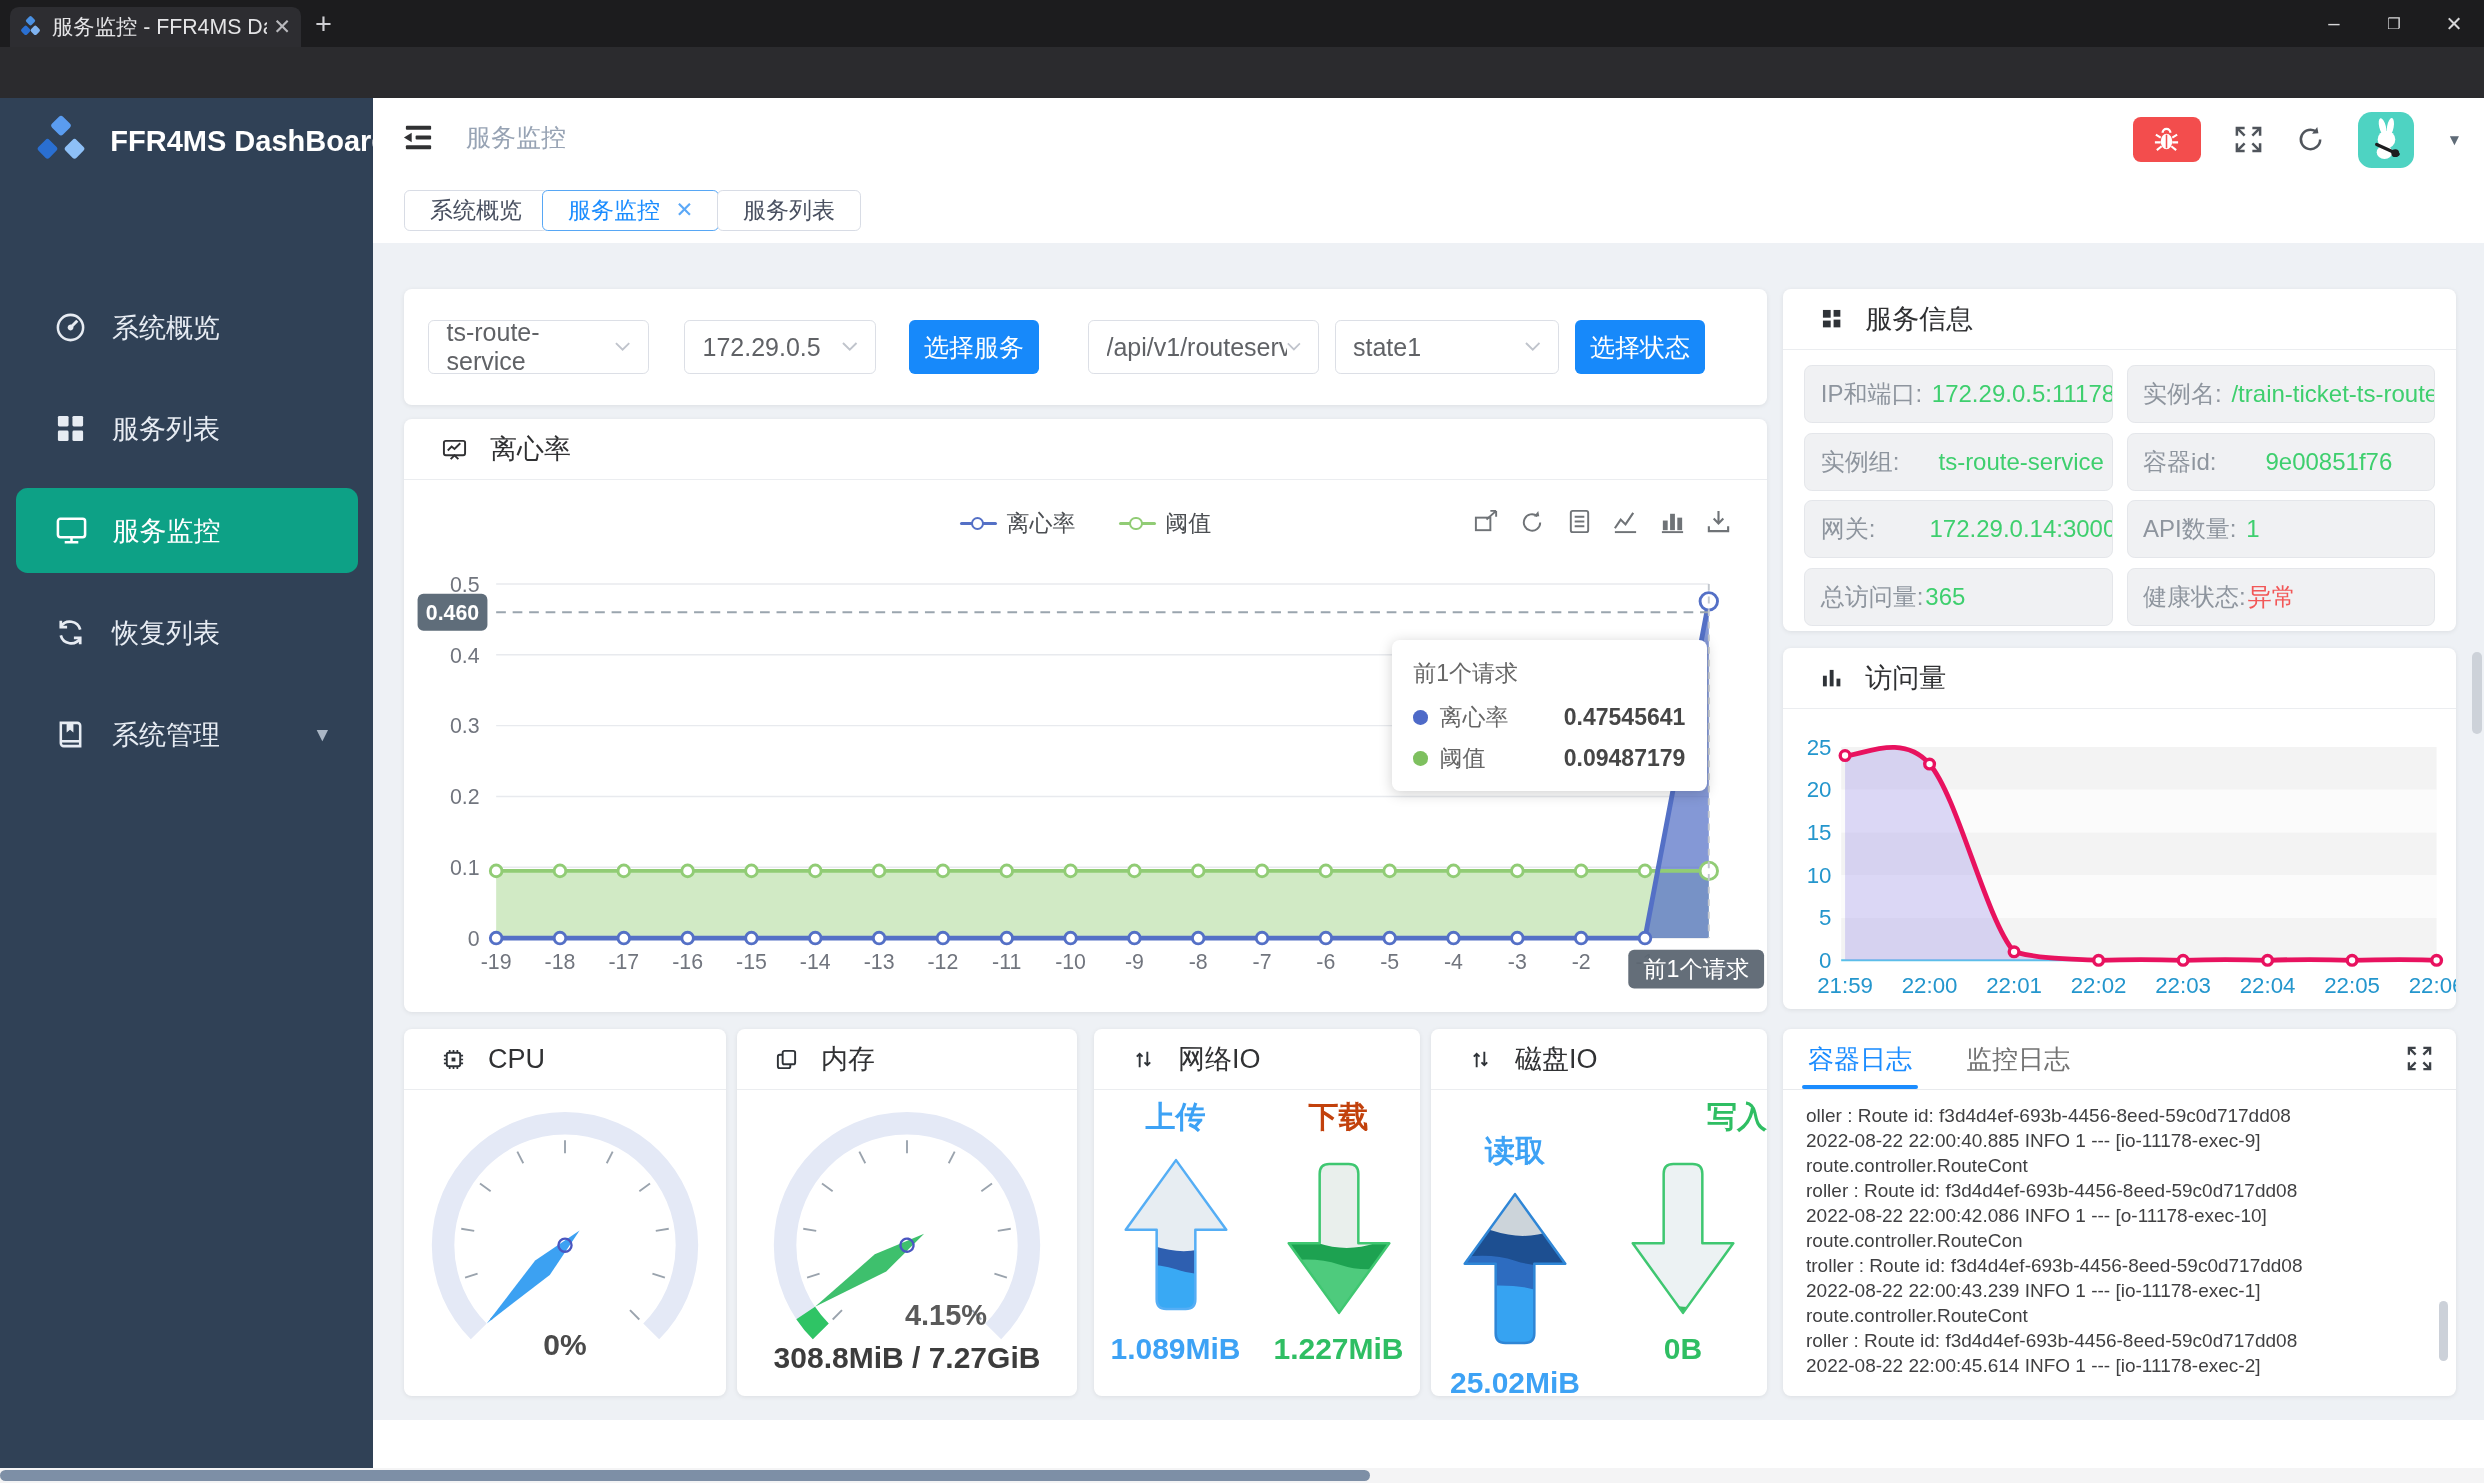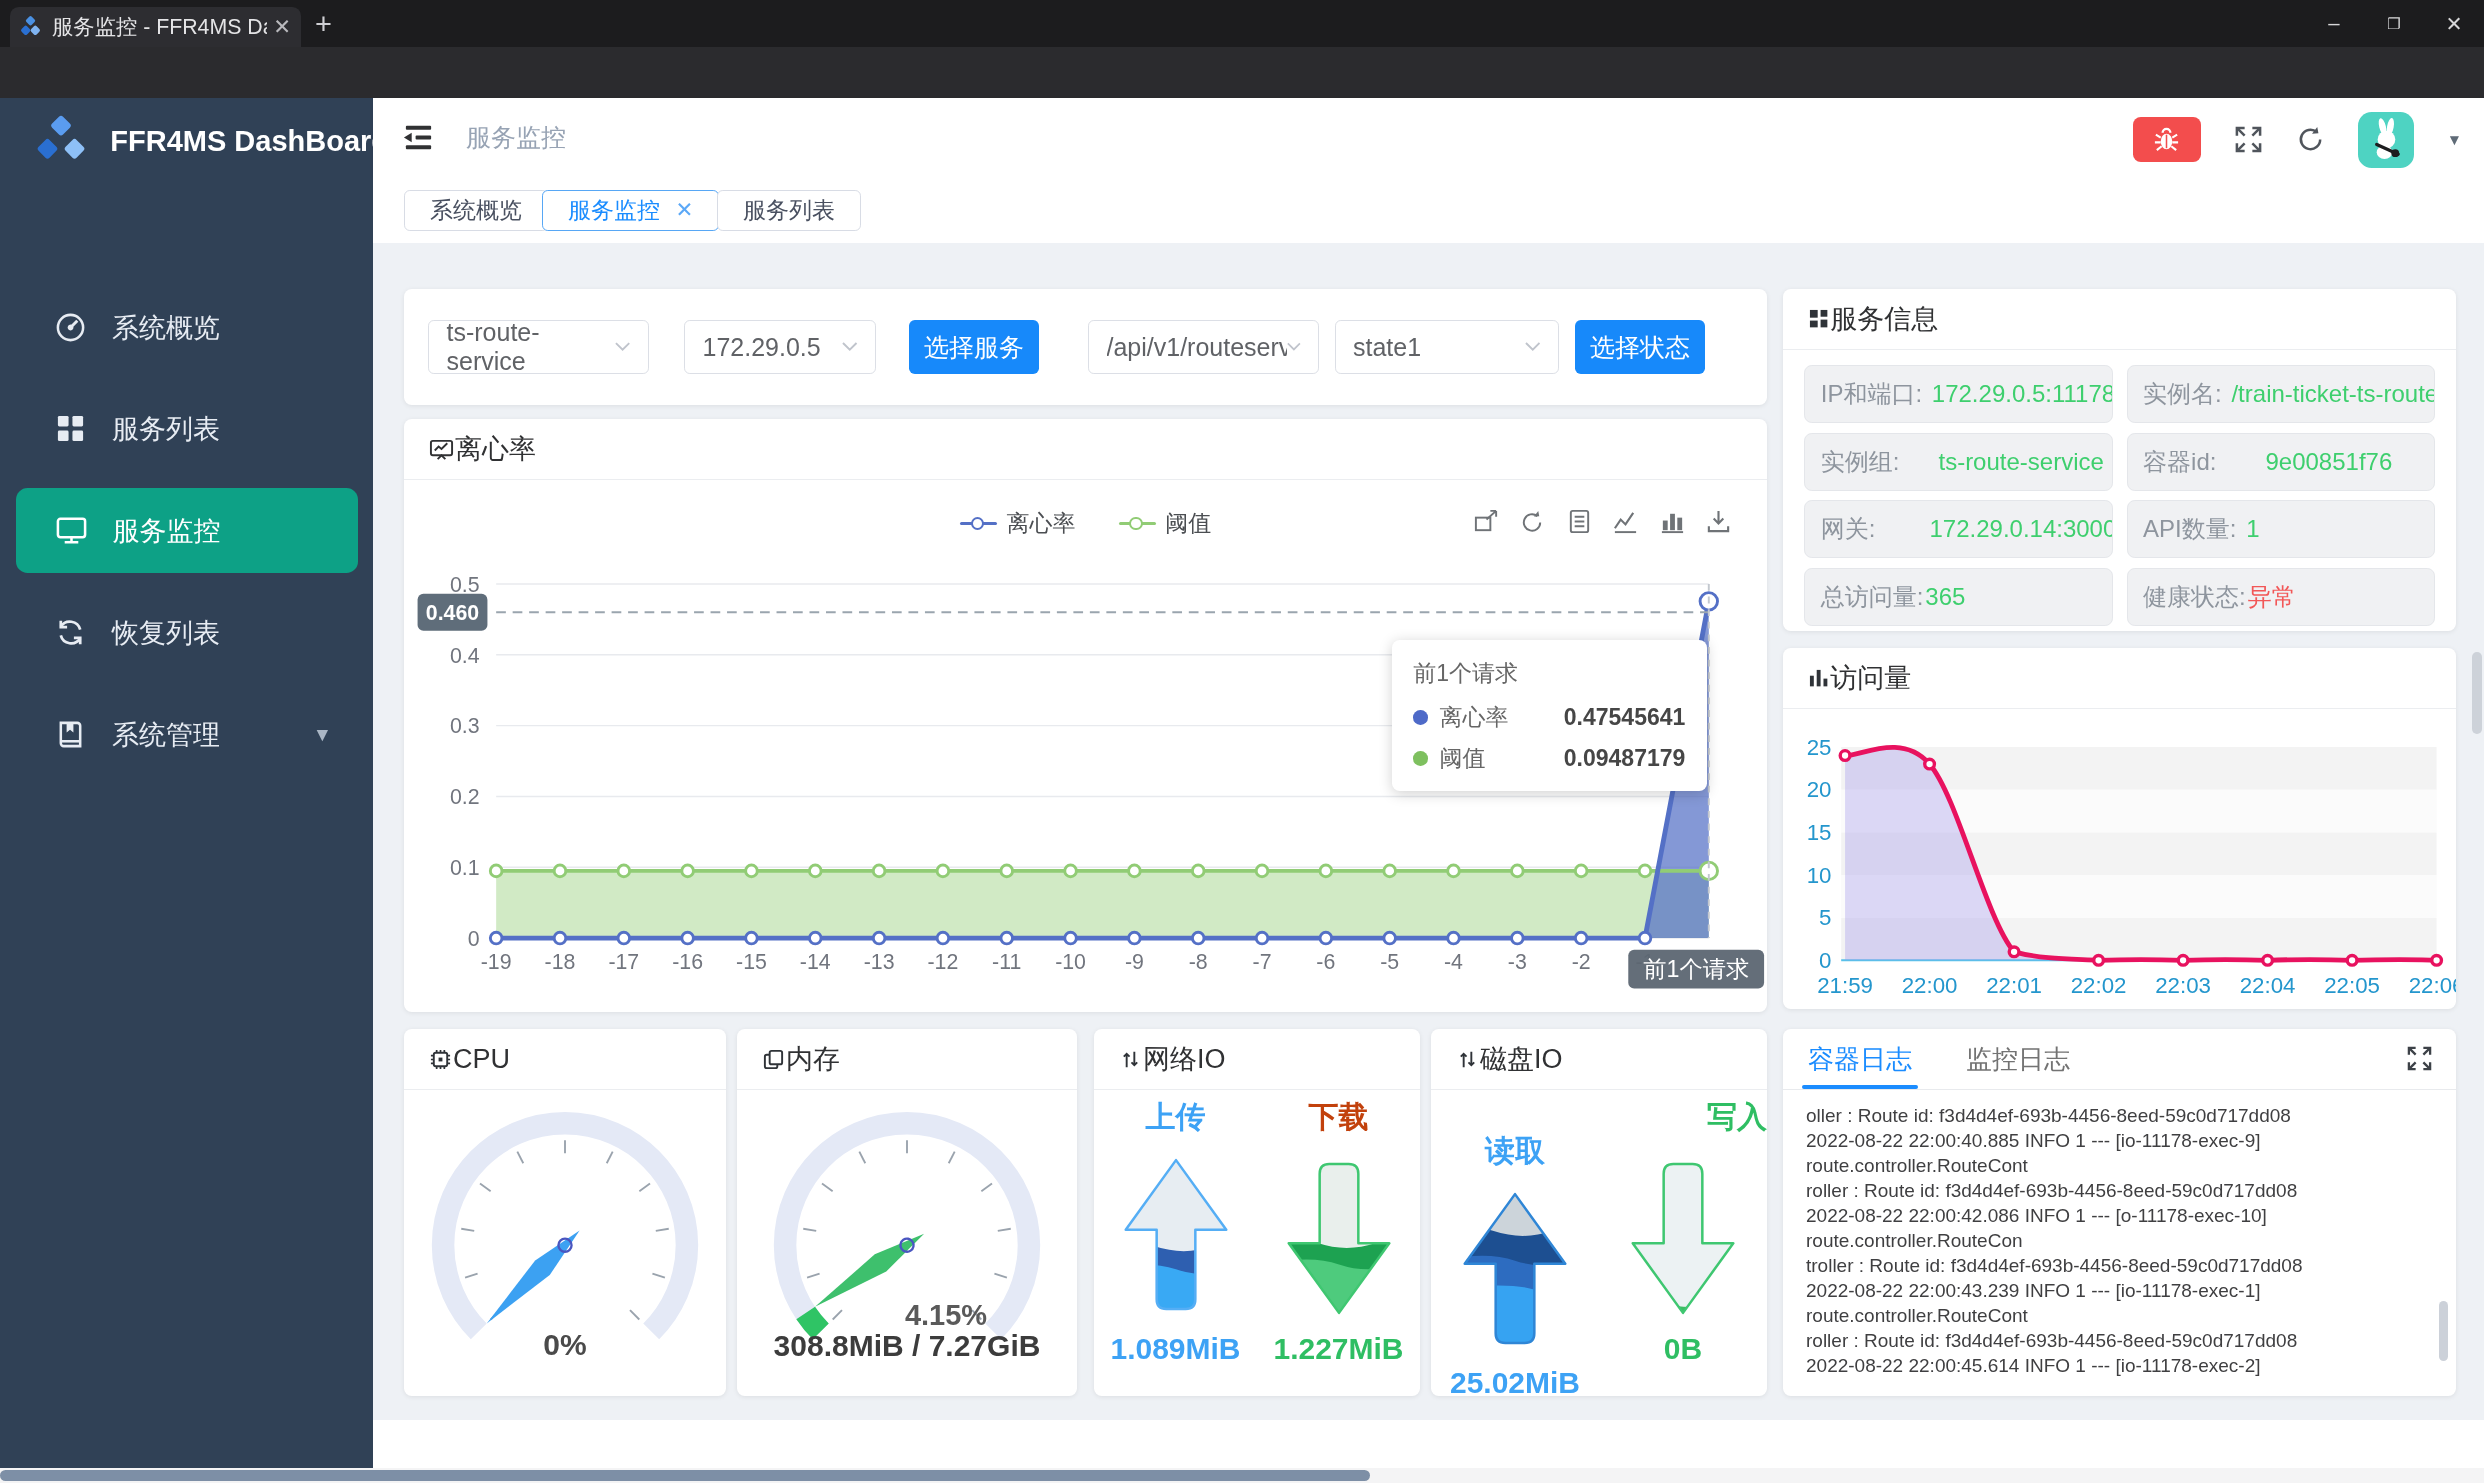--- a/index.html
+++ b/index.html
@@ -48,21 +48,21 @@
   .avatar{width:56px;height:56px;border-radius:13.6px;background:#4ed3c2;display:flex;align-items:center;justify-content:center;overflow:hidden;}
   .caret{color:#5f6b77;font-size:15.5px;}
   .tagsrow{position:absolute;left:373px;top:177px;width:2112px;height:66px;background:#fff;border-bottom:1px solid #e9e9eb;}
   .tag{position:absolute;top:12.6px;height:41px;border:1px solid #d8dce5;border-radius:5.8px;background:#fff;
     display:flex;align-items:center;padding:0 25px;font-size:23px;color:#495060;box-sizing:border-box;cursor:pointer;}
   .tag.active{border-color:#57a7f5;color:#1a8cff;}
   .tag .x{margin-left:15.5px;color:#5ba8f7;font-size:21.3px;}
   .content{position:absolute;left:373px;top:243px;width:2112px;height:1177px;background:#eef1f5;}
   .below{position:absolute;left:373px;top:1420px;width:2112px;height:64px;background:#fff;}
   .card{position:absolute;background:#fff;border-radius:7.8px;box-shadow:0 1px 5.8px rgba(0,0,0,.08);box-sizing:border-box;}
-  .card-head{height:60px;border-bottom:1px solid #ebedf0;display:flex;align-items:center;padding-left:25px;gap:1px;}
+  .card-head{height:60px;border-bottom:1px solid #ebedf0;display:flex;align-items:center;padding-left:38px;gap:23px;}
   .card-title{font-size:27px;color:#303133;}
   
   .filter-row{position:absolute;left:24px;top:31px;display:flex;align-items:center;}
   .sel{height:54px;border:1px solid #dcdfe6;border-radius:5.8px;background:#fff;display:flex;align-items:center;
     padding:0 17.5px;box-sizing:border-box;font-size:25px;color:#606266;justify-content:space-between;cursor:pointer;}
   .btn-primary{height:54px;border-radius:5.8px;background:#1789fa;color:#fff;font-size:25px;display:flex;
     align-items:center;justify-content:center;border:none;cursor:pointer;}
   
   .legend{position:absolute;left:0;top:89px;width:100%;display:flex;justify-content:center;gap:43px;}
   .legend-item{display:flex;align-items:center;gap:9.7px;cursor:pointer;}
@@ -664,21 +664,21 @@
         <line x1="260.6099033699941" y1="92.16805174324298" x2="249.28366544874484" y2="100.3970452753376" stroke="#9aa3ad" stroke-width="2"></line>
         <line x1="280.6210941466554" y1="140.4793399154941" x2="266.7934573783235" y2="142.66942242605734" stroke="#9aa3ad" stroke-width="2"></line>
         <line x1="276.5183298250572" y1="192.60990336999407" x2="263.20353859692506" y2="188.2836654487448" stroke="#9aa3ad" stroke-width="2"></line>
         <line x1="249.19595949289342" y1="237.19595949289322" x2="239.29646455628173" y2="227.2964645562816" stroke="#9aa3ad" stroke-width="2"></line>
         <g transform="translate(170,158) rotate(146.205)">
           <polygon points="118,0 34,11 -22,0 34,-11" fill="#3ec06d"></polygon>
           <circle cx="0" cy="0" r="7" fill="none" stroke="#4a56c0" stroke-width="2.5"></circle>
         </g>
       </svg>
     <div class="gauge-pct" style="top:270px;left:39px;">4.15%</div>
-    <div class="gauge-detail" style="top:300px;">308.8MiB / 7.27GiB</div>
+    <div class="gauge-detail" style="top:312px;">308.8MiB / 7.27GiB</div>
   </div>
 
   <div class="card" style="left:1094px;top:1029px;width:326px;height:367px;">
     <div class="card-head">
       <svg width="23" height="23" viewBox="0 0 24 24">
         <path d="M8,20 V6 M5,9 l3,-3 3,3 M16,4 v14 M13,15 l3,3 3,-3" stroke="#2f3338" stroke-width="2" fill="none"></path>
         </svg>
       <span class="card-title">网络IO</span>
     </div>
     <div class="io-col" style="left:0;">

